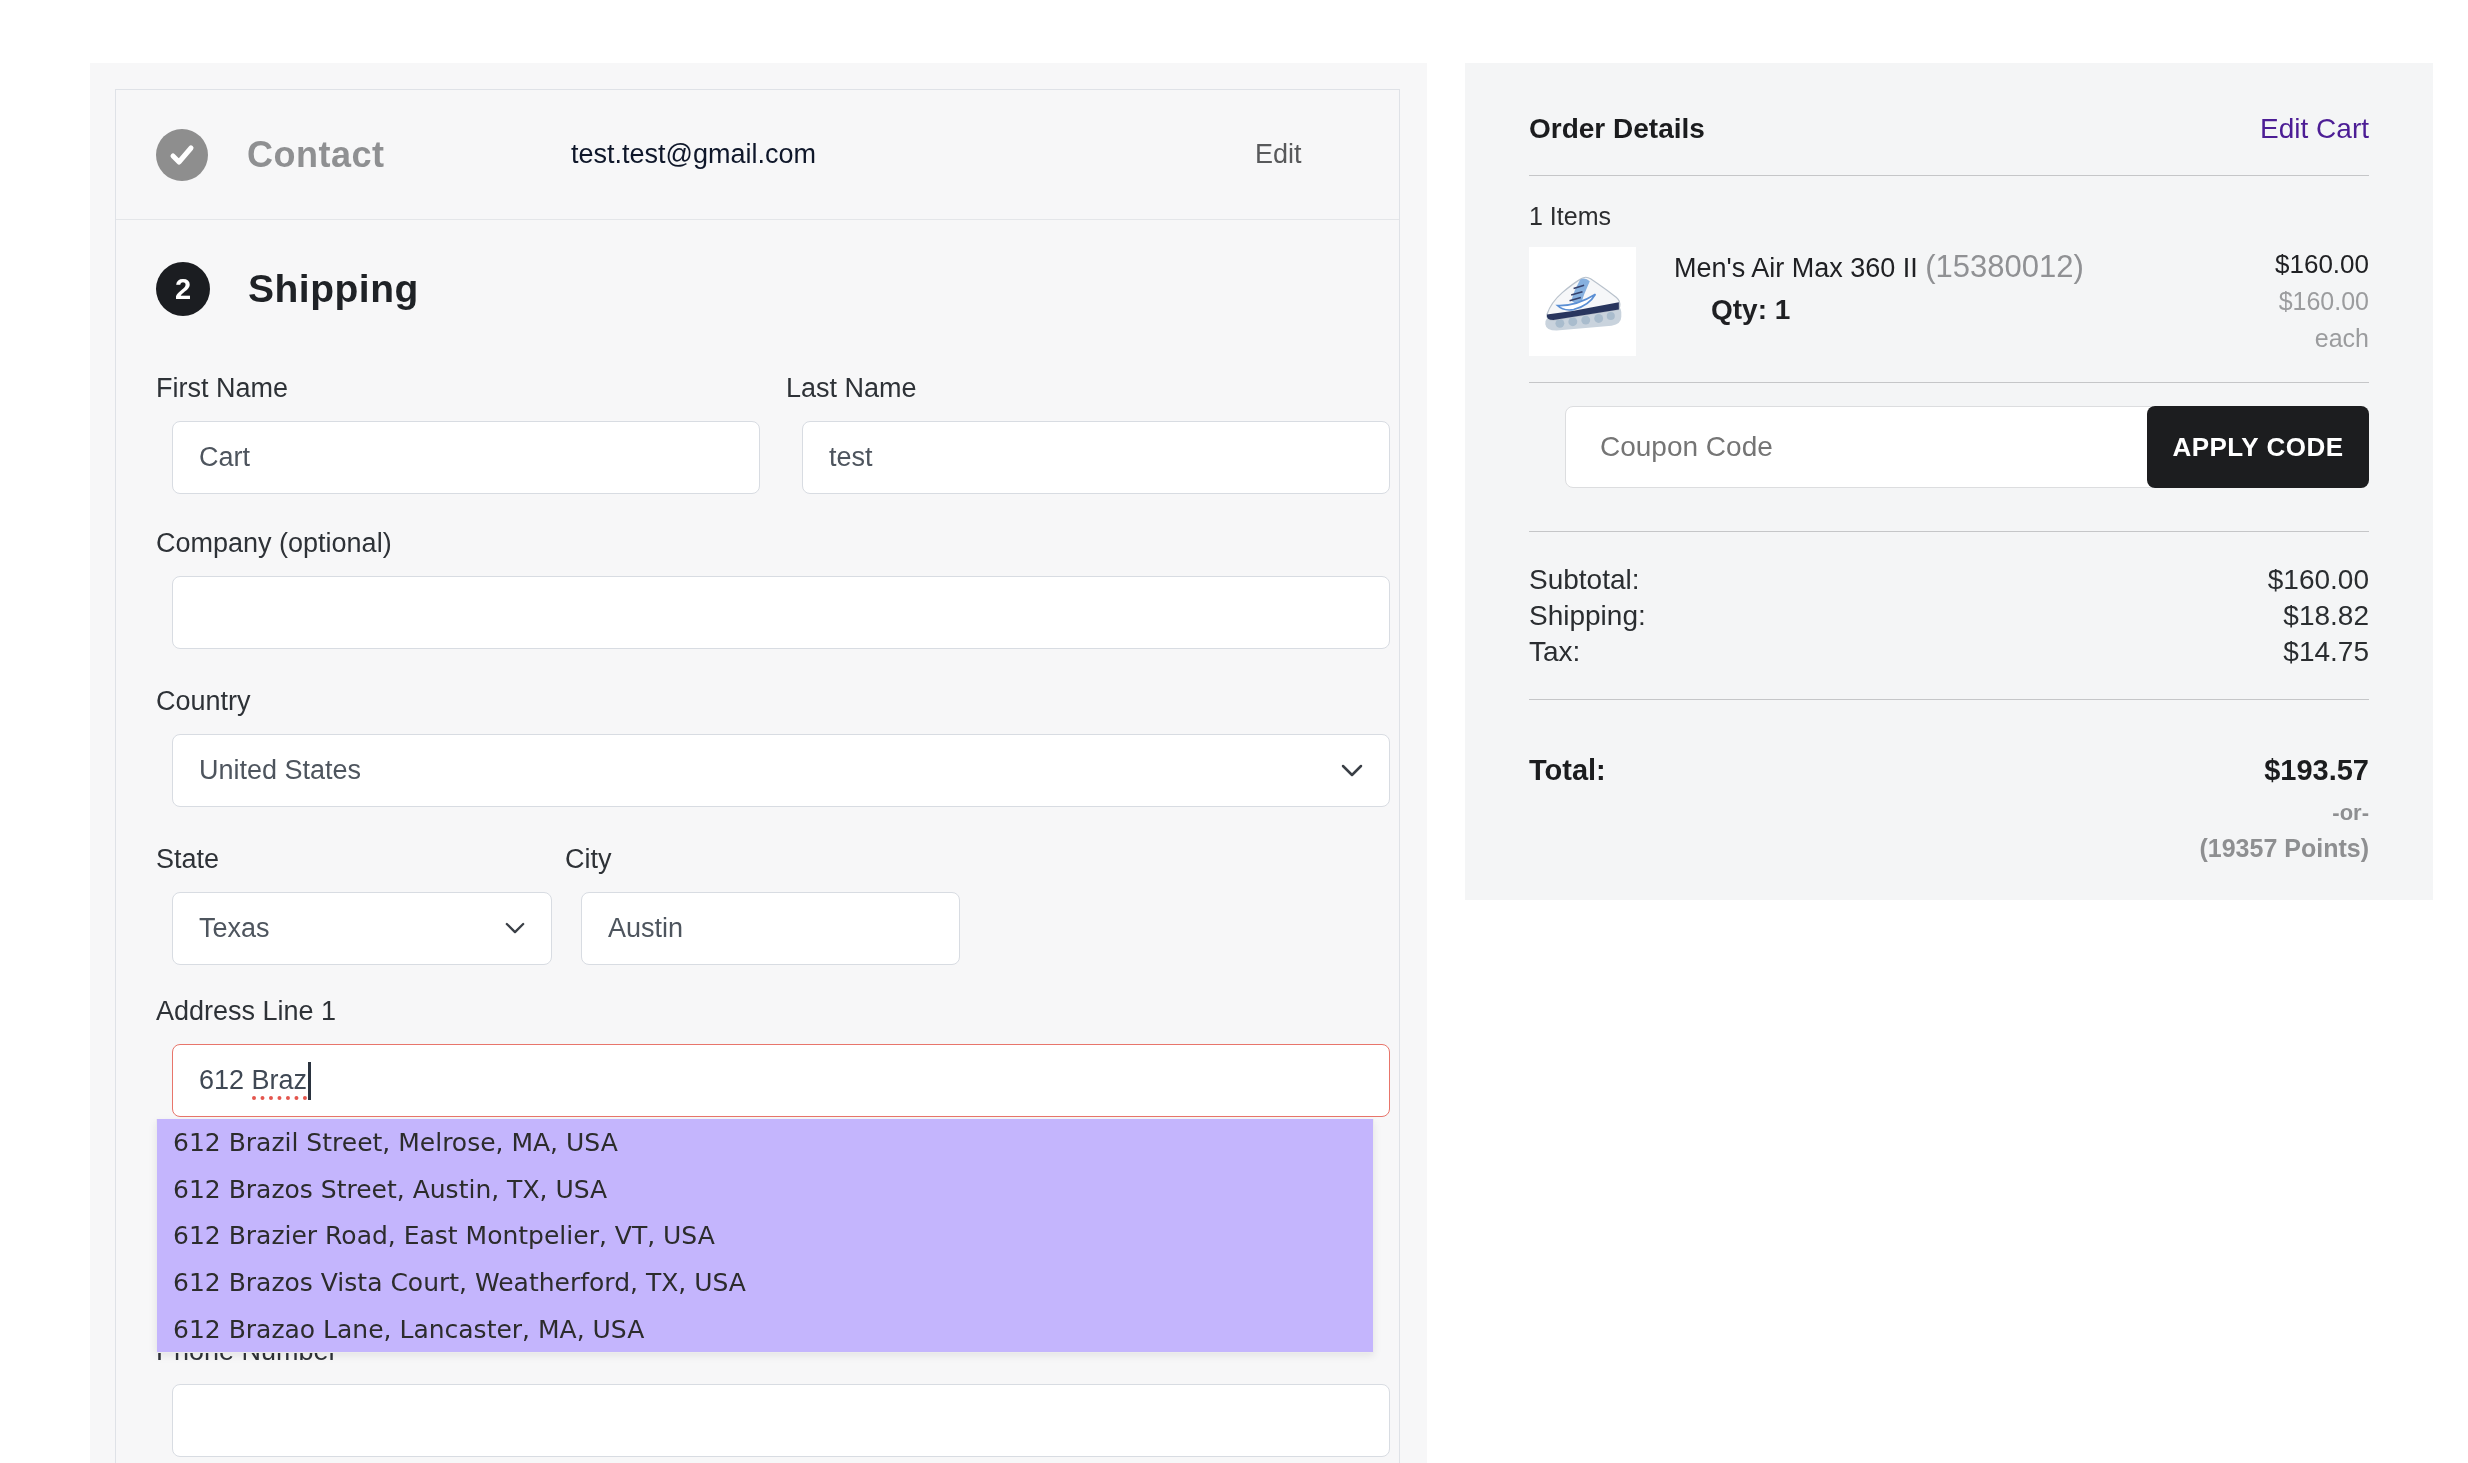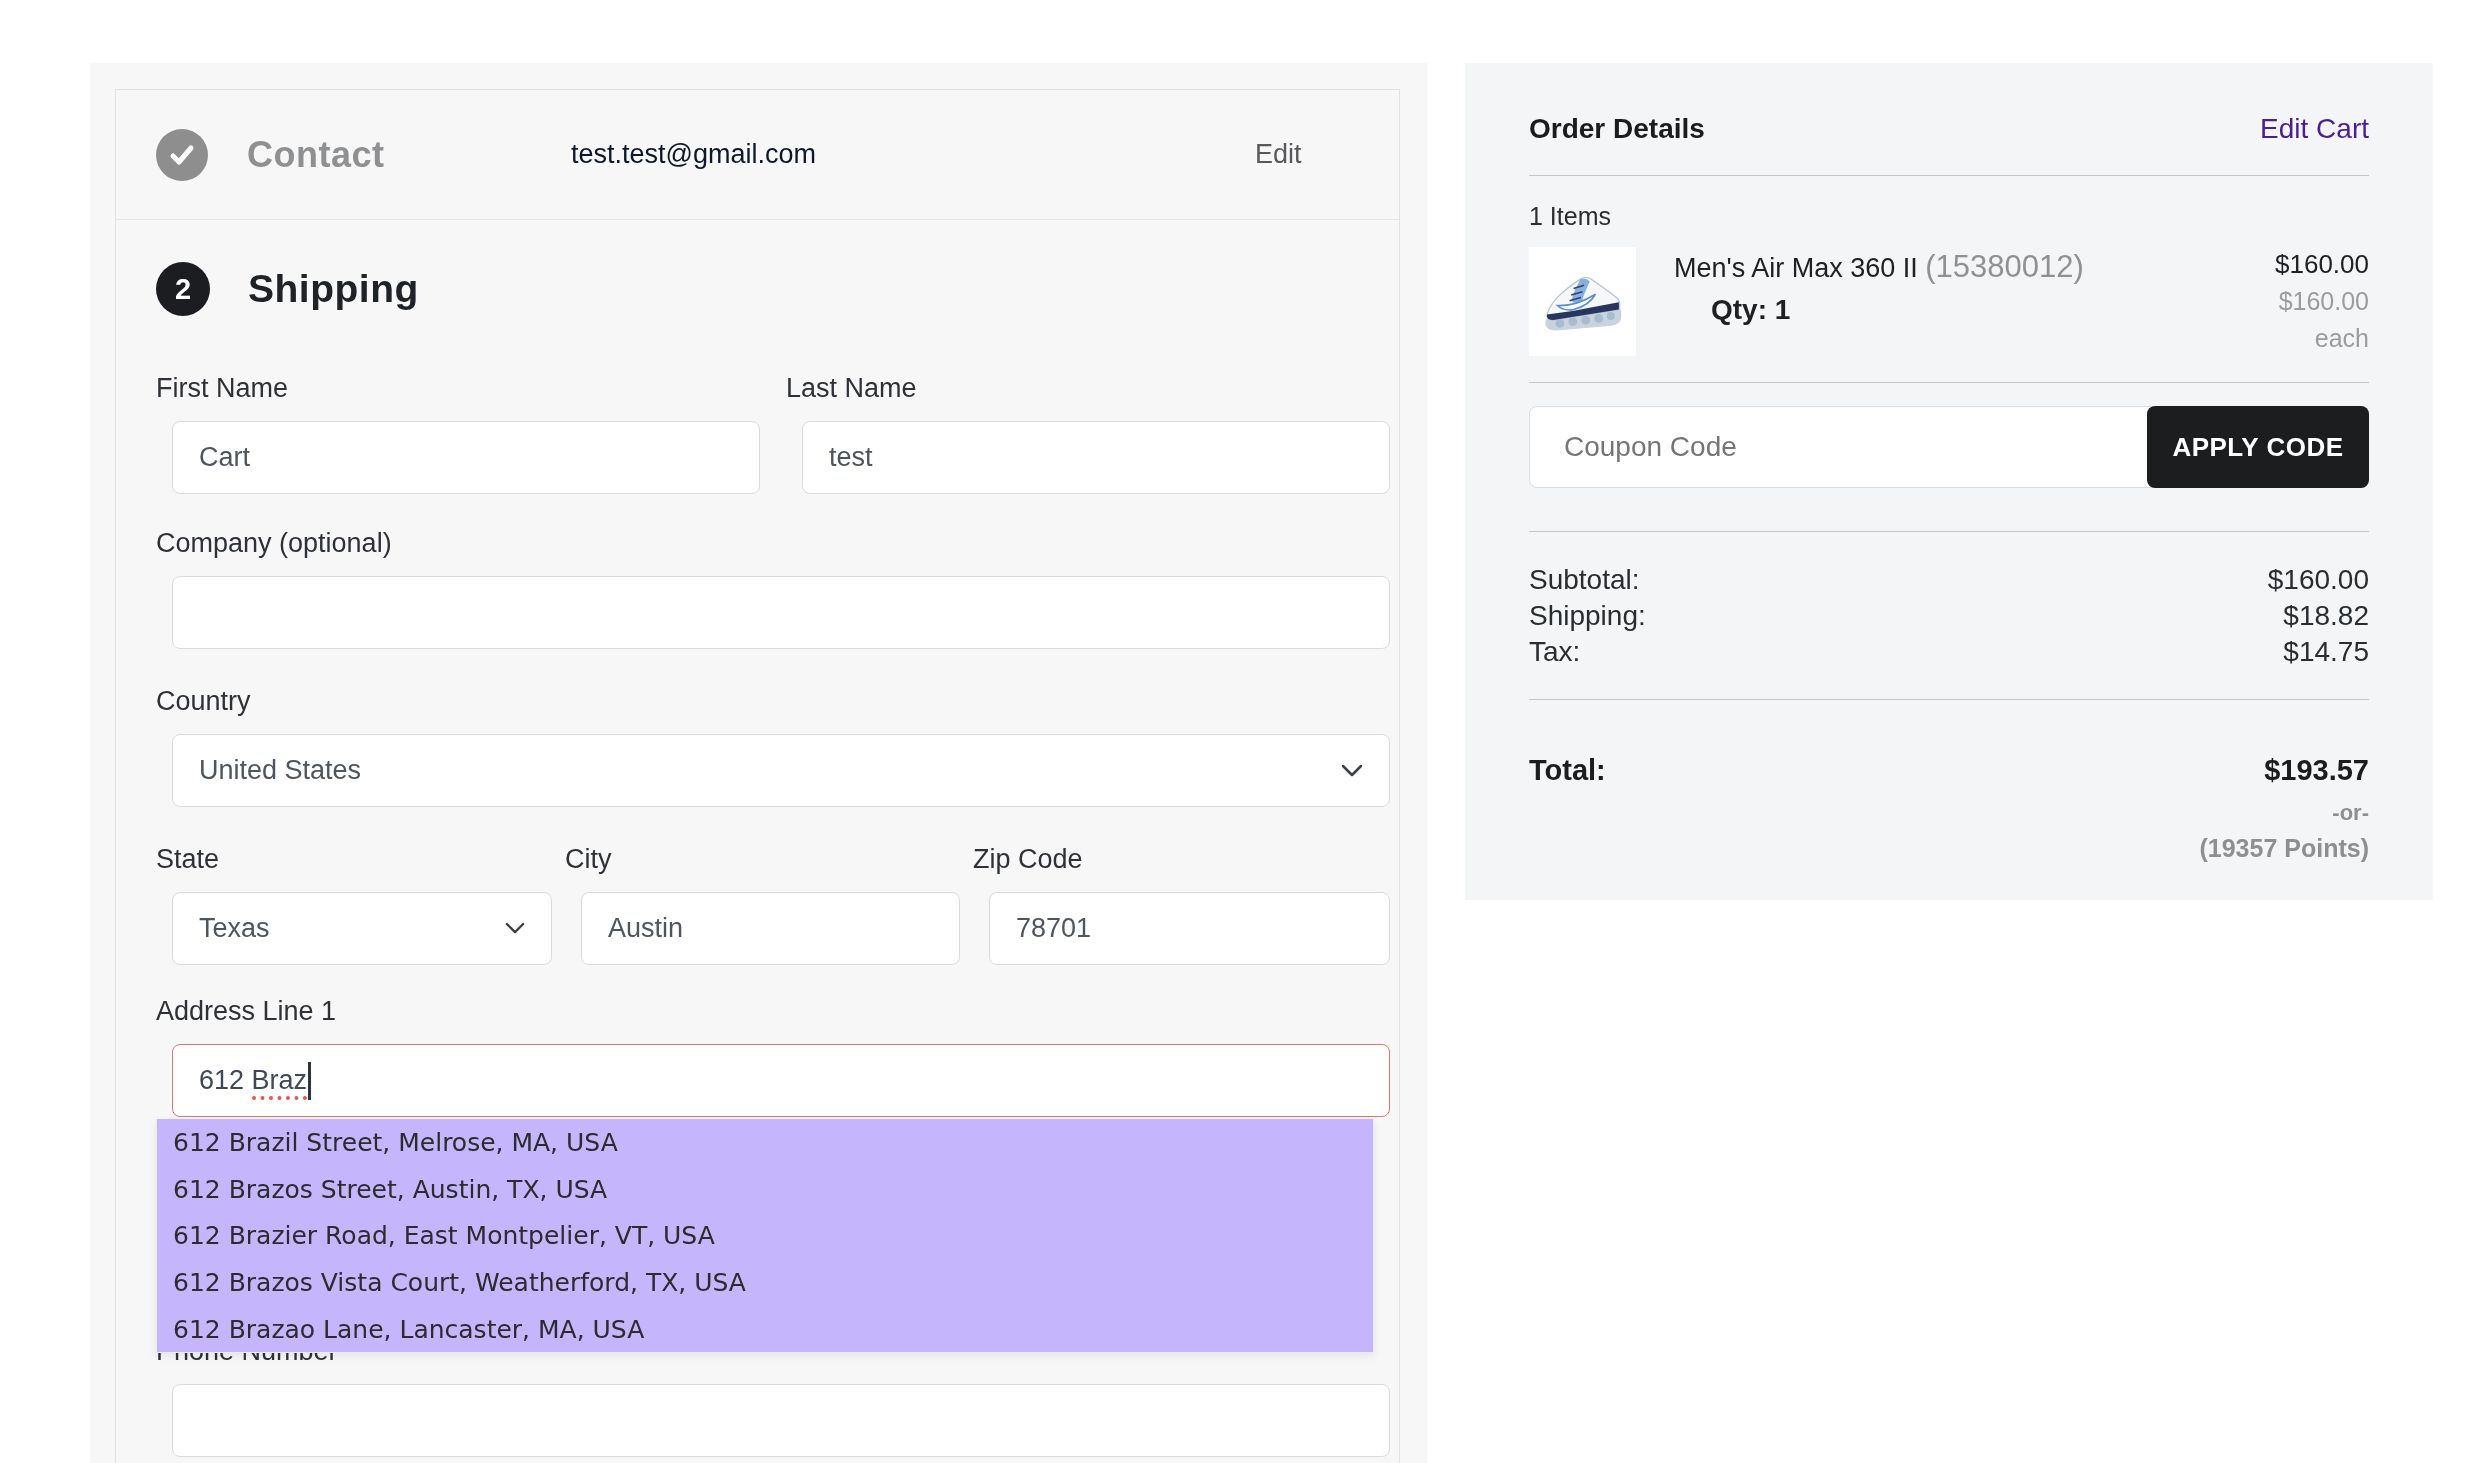--- a/index.html
+++ b/index.html
@@ -77,21 +77,21 @@
   .product-name-line { font-size:27px; color:#202124; }
   .product-sku { font-size:31px; color:#909194; }
   .product-qty { margin-top:9px; font-size:28px; font-weight:bold; color:#1f2023;margin-left:37px; }
   .product-prices { margin-left:auto; text-align:right; padding-top:2px; }
   .price-main { font-size:26px; color:#202124; }
   .price-unit { margin-top:7px; font-size:25px; color:#9b9c9e; }
   .price-each { margin-top:8px; font-size:25px; color:#9b9c9e; }
   .coupon-row { display:flex; margin-top:23px; height:82px; }
   .coupon-input { flex:1 1 0; height:82px; background:#ffffff; border:1px solid #dcdddf;
                   border-radius:8px 0 0 8px; font-size:28px; color:#3c3d3f; padding:0 34px;
-                  font-family:"Liberation Sans", sans-serif; outline:none; }
+                  font-family:"Liberation Sans", sans-serif; outline:none;margin-left:36px; }
   .apply-btn { width:222px; height:82px; background:#1c1d1f; color:#ffffff; border:none;
                border-radius:8px; font-size:26px; font-weight:bold; letter-spacing:0.5px;
                font-family:"Liberation Sans", sans-serif; cursor:pointer; margin-left:-4px; }
   .summary { margin-top:30px; }
   .srow { display:flex; justify-content:space-between; font-size:28px; color:#2a2d30;
           line-height:36px; }
   .total-row { display:flex; justify-content:space-between; margin-top:54px;
                font-size:29px; font-weight:bold; color:#1b1c1e; }
   .or-label { margin-top:13px; text-align:right; font-size:22px; font-weight:bold; color:#8e8f91; }
   .points-label { margin-top:8px; text-align:right; font-size:25px; font-weight:bold; color:#8e8f91; }
@@ -155,24 +155,20 @@
               <div class="finput select">
                 <span>Texas</span>
                 <svg width="20" height="13" viewBox="0 0 22 14">
                   <polyline points="2,2 11,11 20,2" fill="none" stroke="#3a3f46" stroke-width="2.5" stroke-linecap="round" stroke-linejoin="round"></polyline>
                 </svg>
               </div>
             </div>
             <div class="field w379">
               <span class="flabel">City</span>
               <input class="finput" type="text" value="Austin" style="">
-            </div>
-            <div class="field w401">
-              <span class="flabel">Zip Code</span>
-              <input class="finput" type="text" value="78701" style="">
             </div>
           </div>
 
           <div class="field mt30" style="position:relative;">
             <span class="flabel">Address Line 1</span>
             <div class="finput address-input">
               <span class="address-value"><span>612 </span><span class="misspelled">Braz</span></span>
               <span class="caret"></span>
             </div>
 

